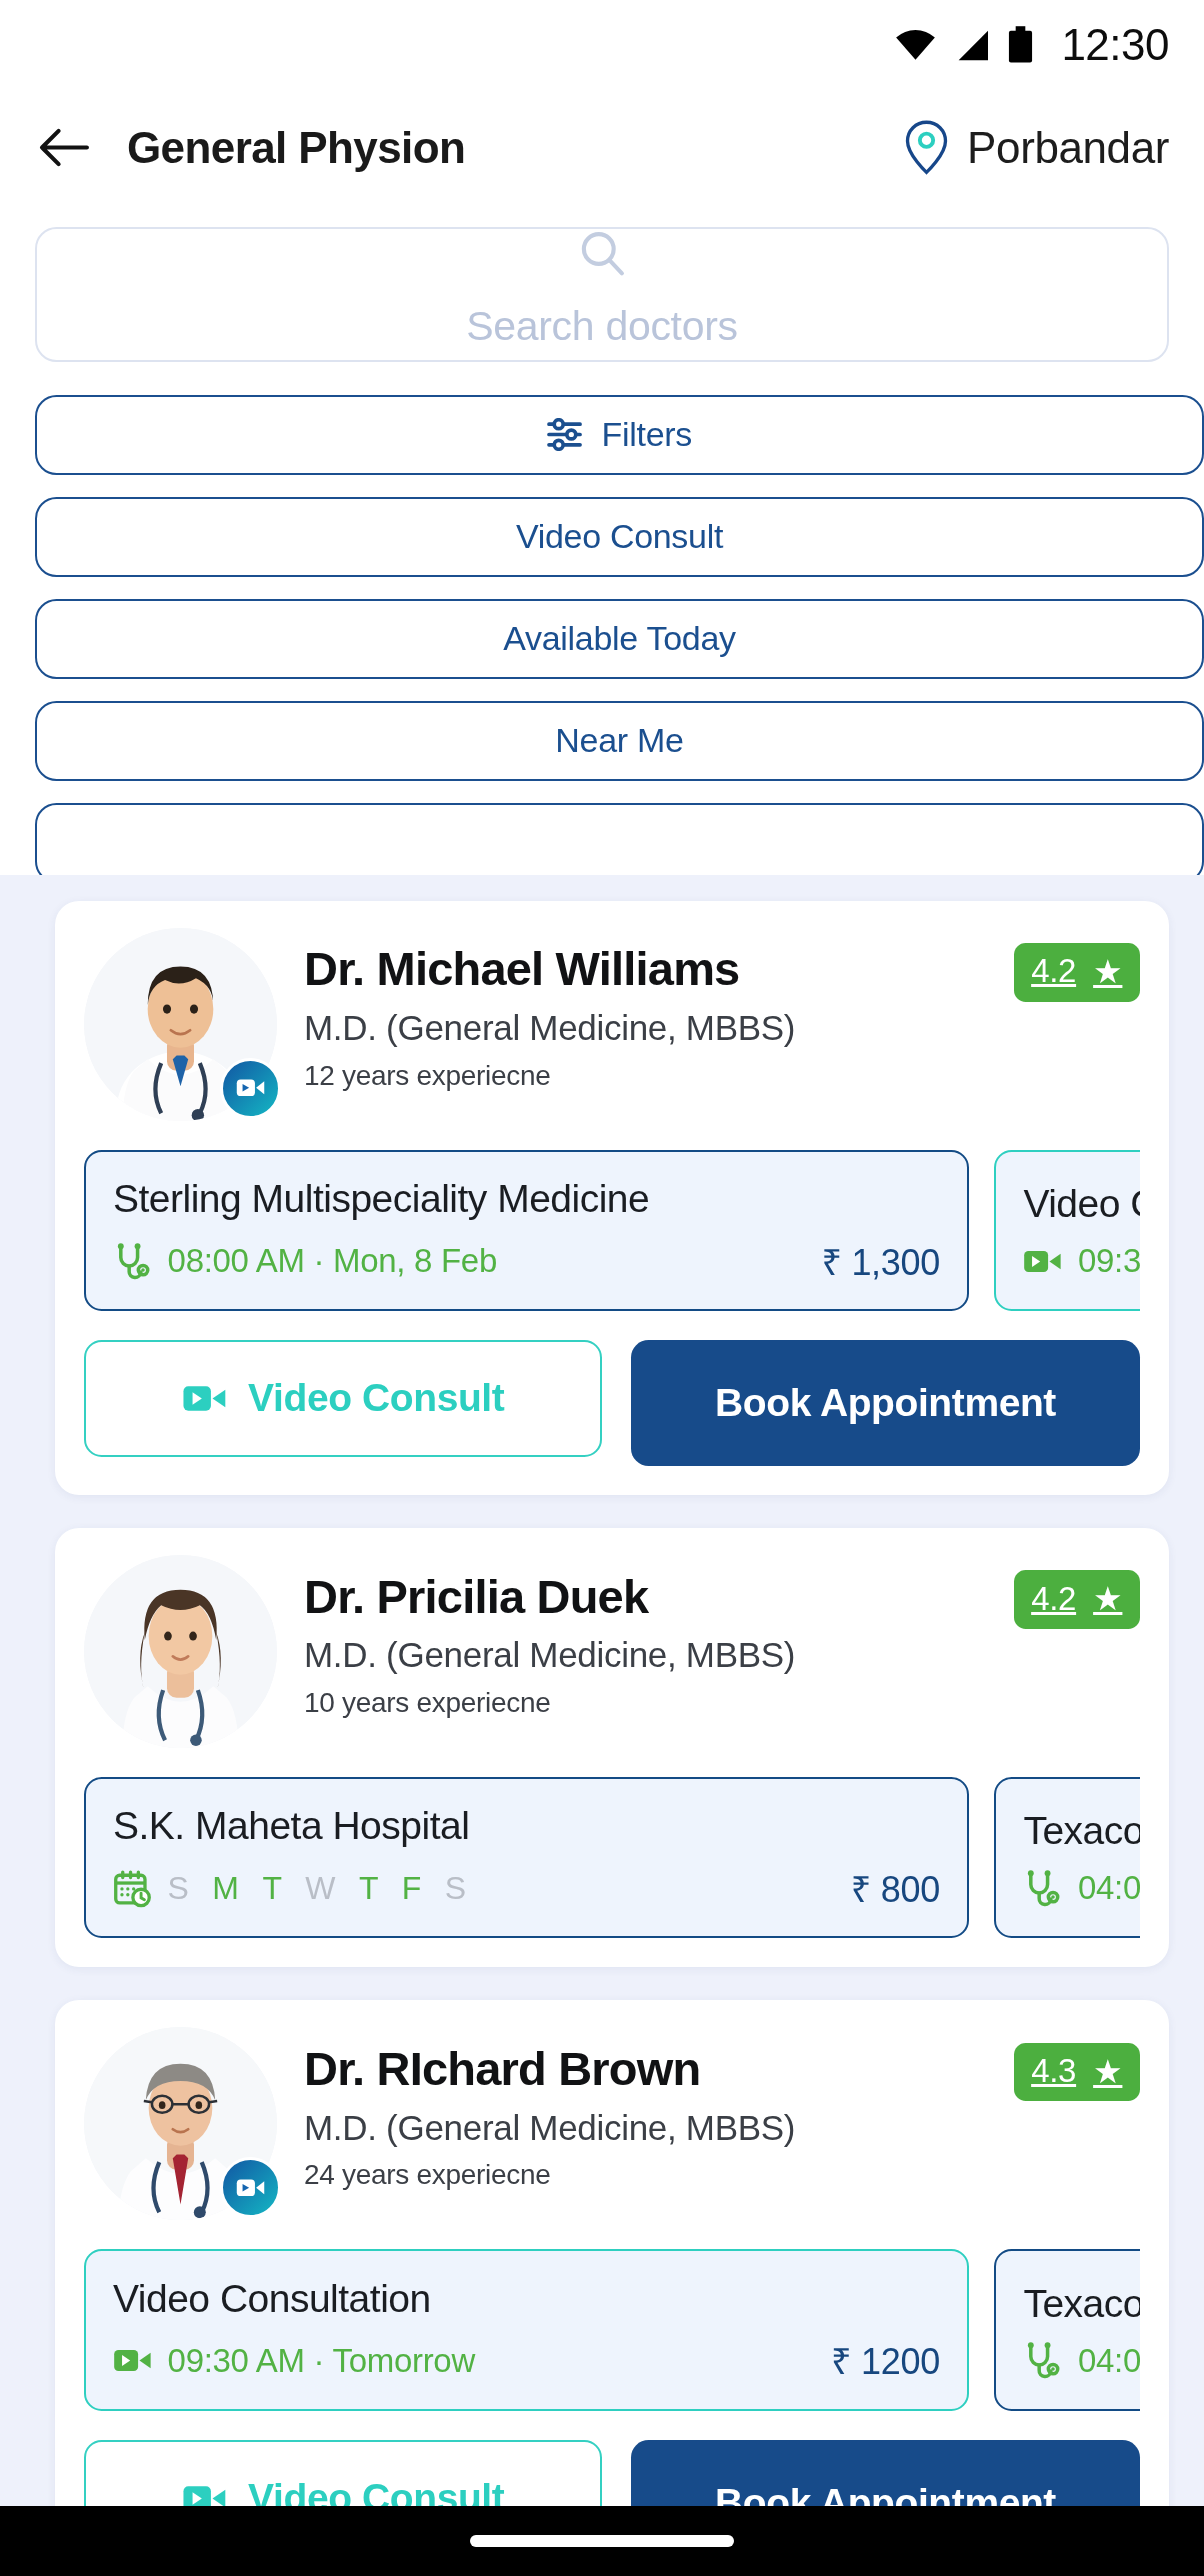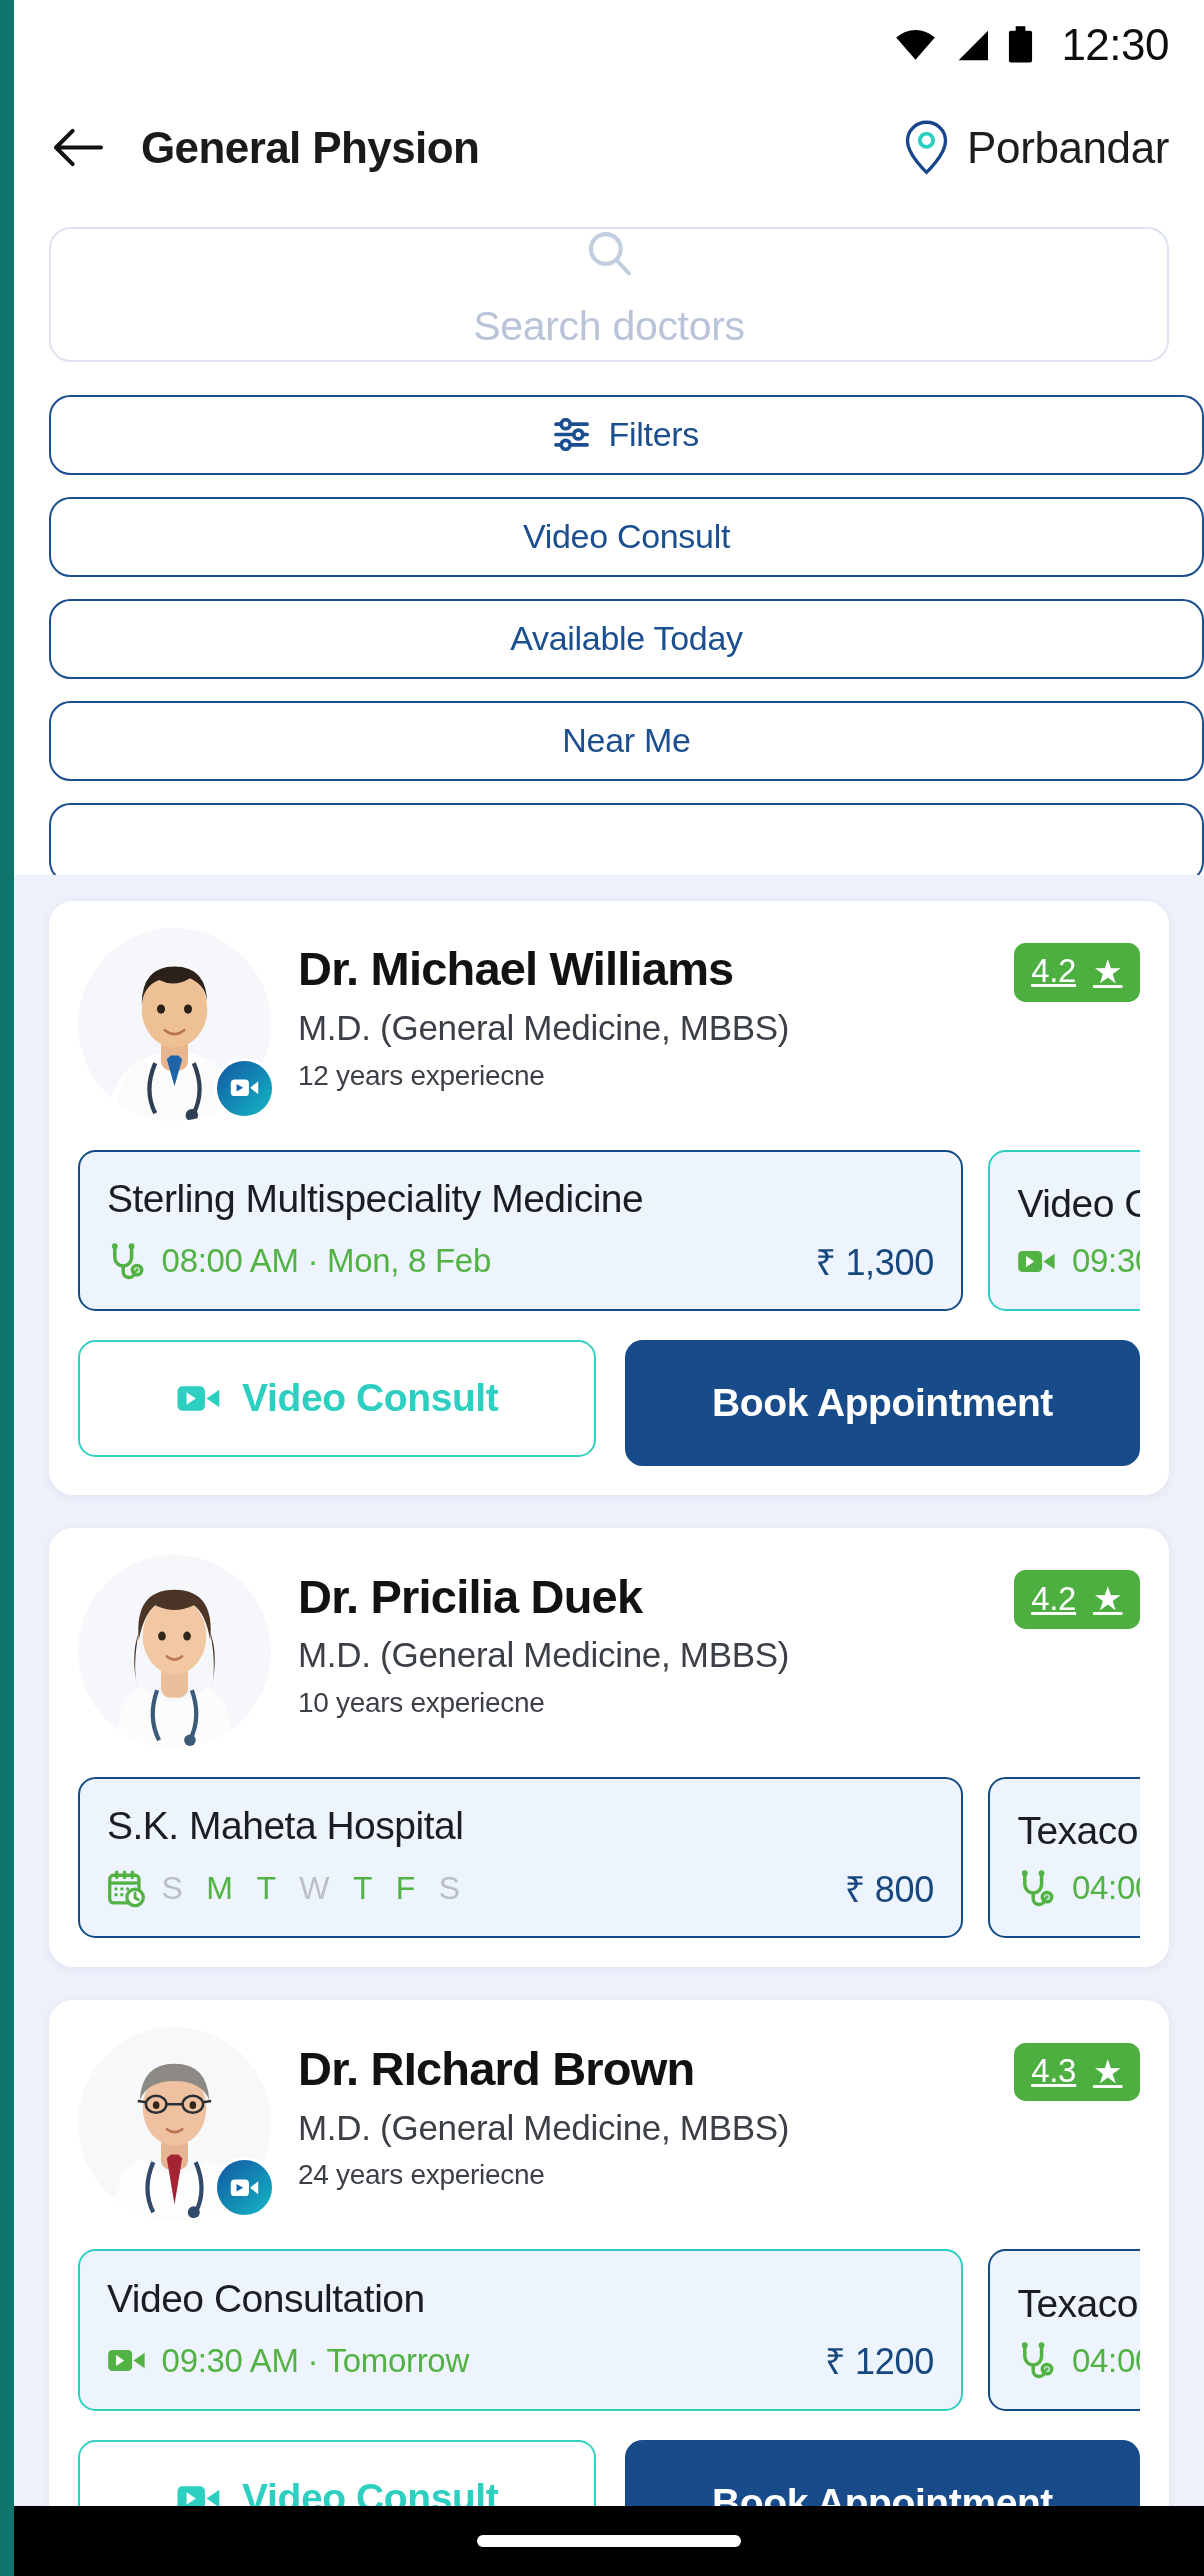--- a/index.html
+++ b/index.html
@@ -6,21 +6,21 @@
   html, body {
     width: 1204px; height: 2576px;
     font-family: "Liberation Sans", sans-serif;
     background: #ffffff;
     overflow: hidden;
   }
   #phone {
     position: relative;
     width: 1204px; height: 2576px;
     background: #0f766e;
-    display: flex; flex-direction: column; padding-left: 14px;
+    display: flex; flex-direction: column;
   }
 
   
   .statusbar {
     height: 90px;
     flex: 0 0 90px;
     background: #ffffff;
     display: flex; align-items: center; justify-content: flex-end;
     padding-right: 35px;
     gap: 17.6px;
@@ -101,20 +101,21 @@
     padding: 25.4px 35px 0 35px;
     overflow: hidden;
     position: relative;
   }
   .card {
     background: #ffffff;
     border-radius: 24px;
     box-shadow: 0 2px 9.8px rgba(40,60,120,0.07);
     padding: 27px 29px 29px 29px;
     margin-bottom: 33px;
+    margin-left: 20px;
   }
 
   .doc-row { display: flex; align-items: flex-start; gap: 27px; }
   .avatar-wrap { position: relative; flex: 0 0 193px; height: 193px; }
   .avatar {
     width: 193px; height: 193px; border-radius: 50%;
     background: #f4f6f9;
     overflow: hidden;
     display: block;
   }

